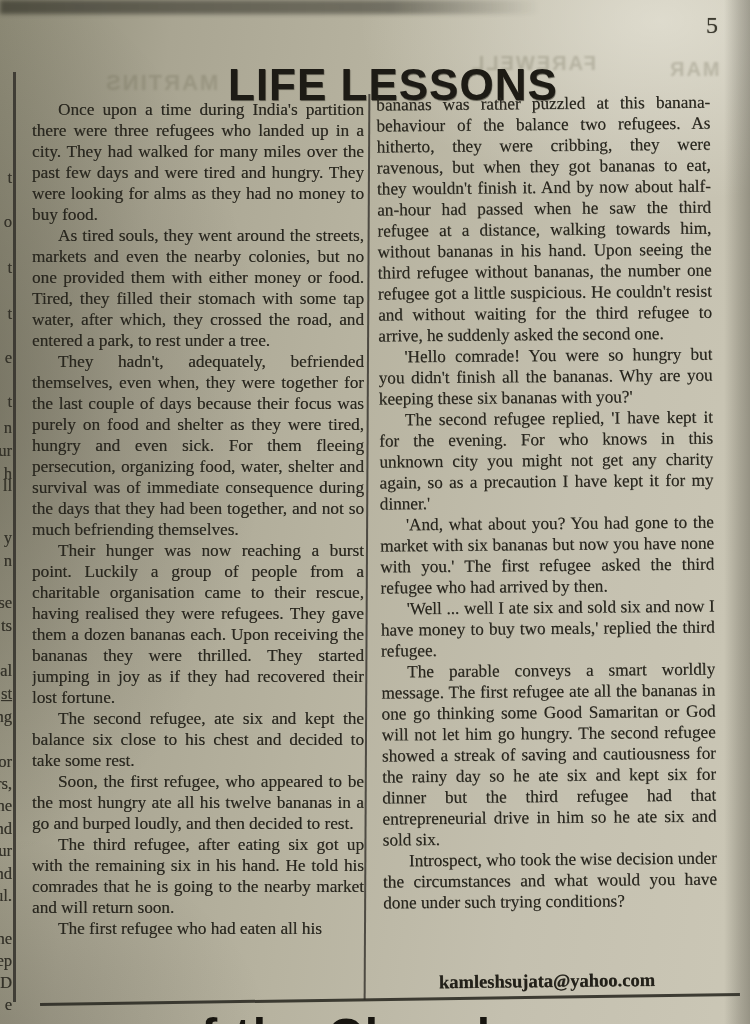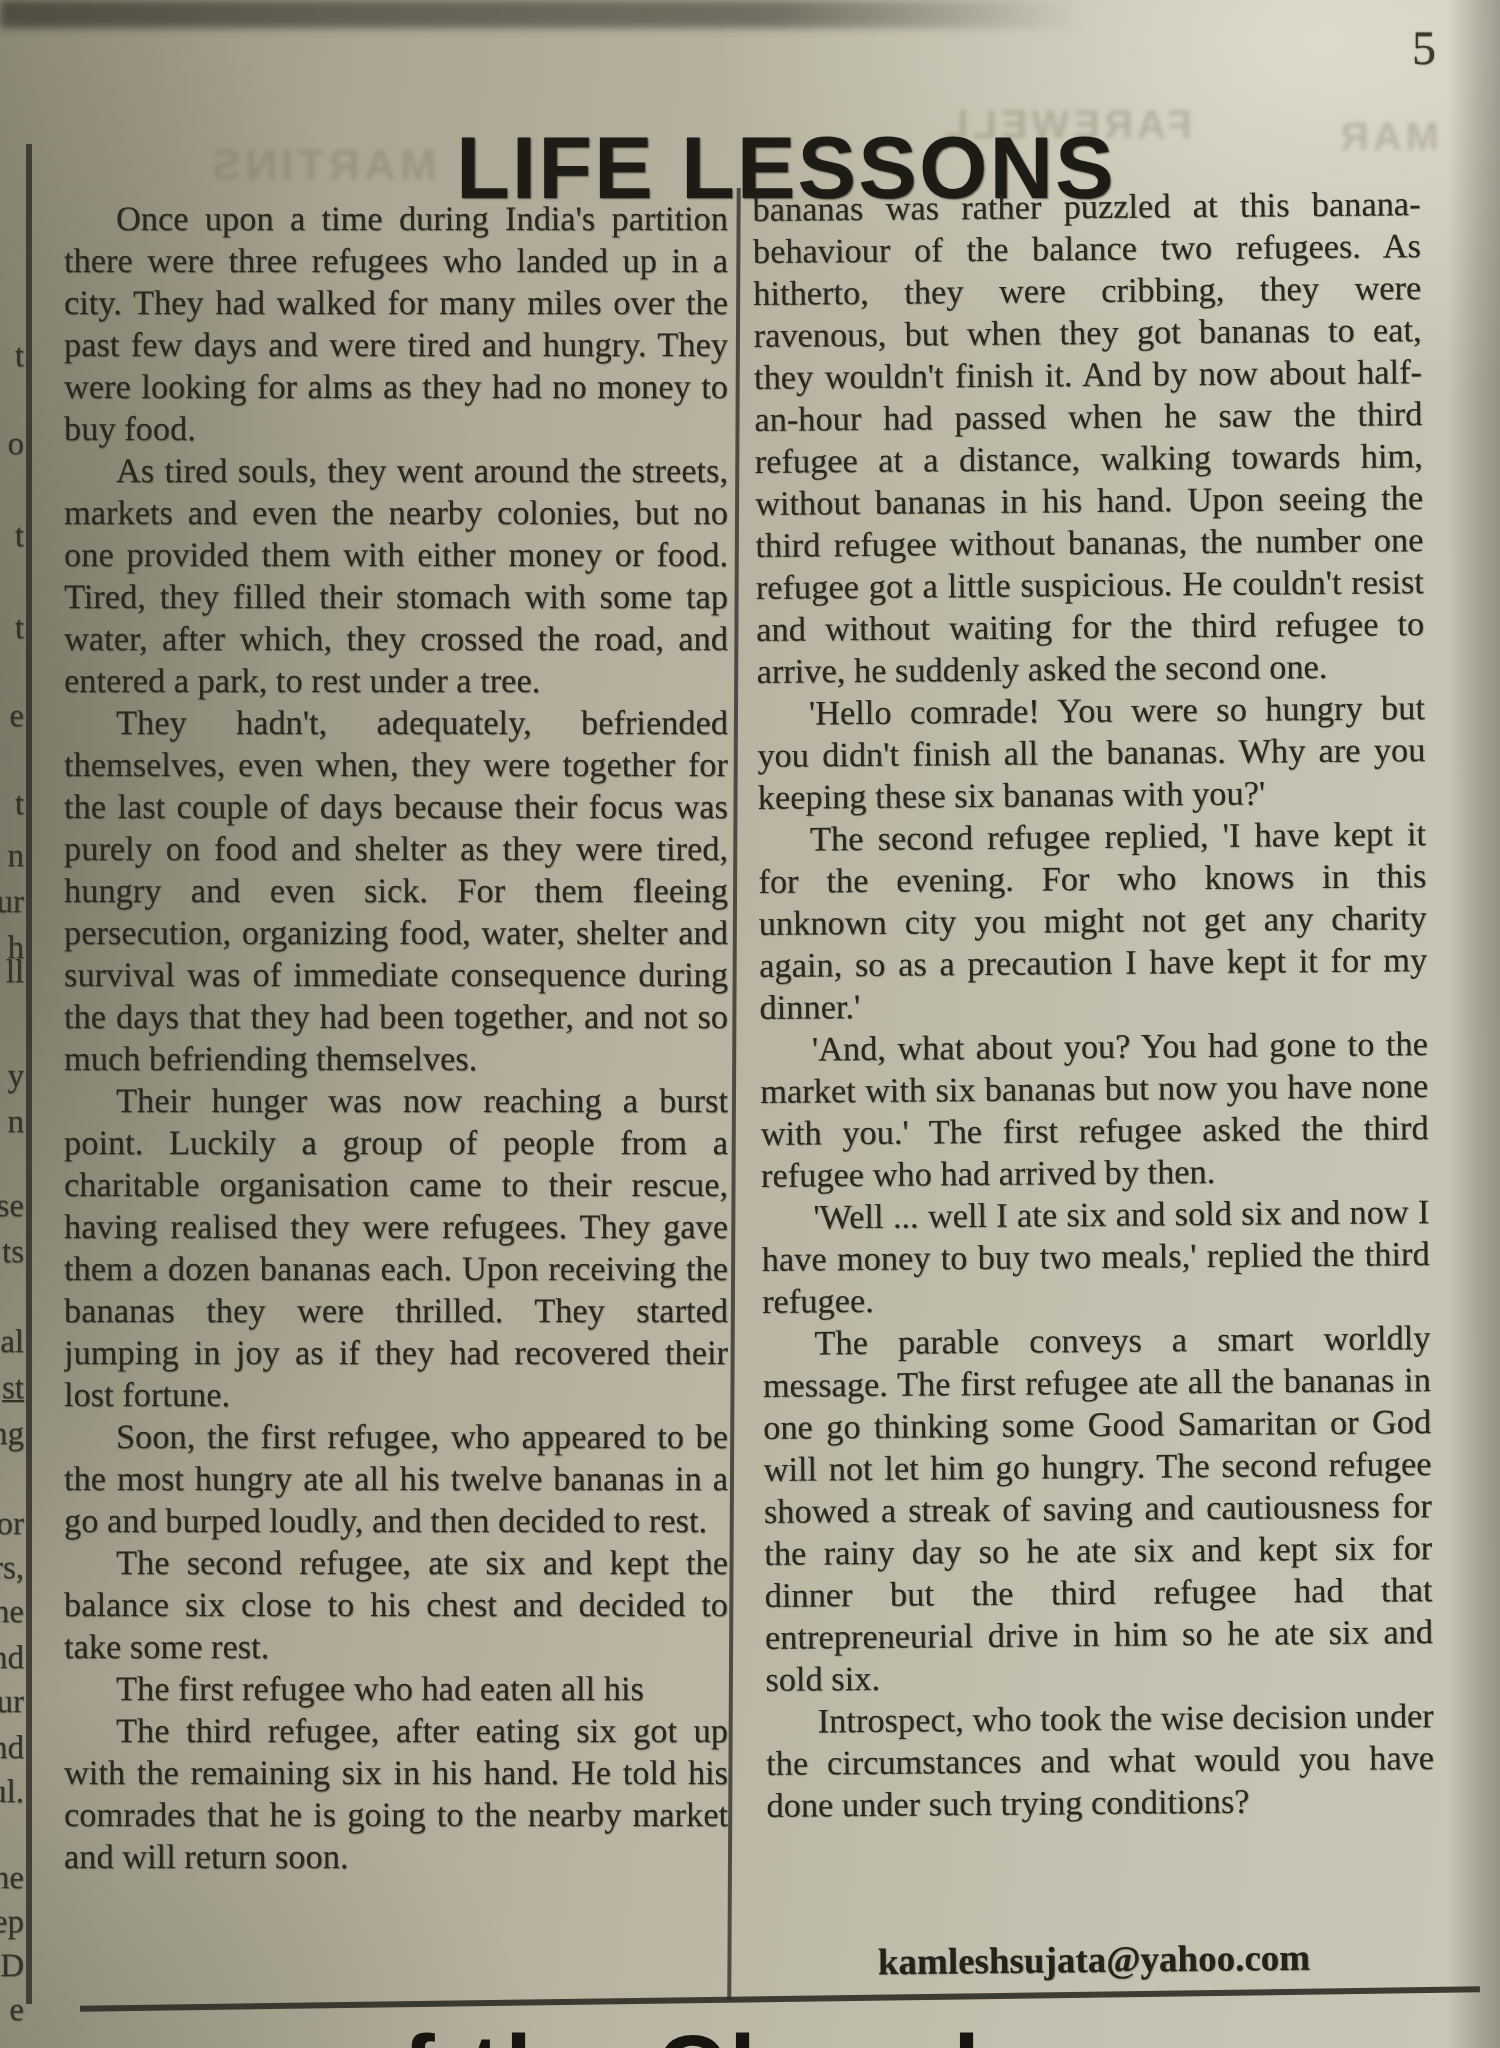--- a/index.html
+++ b/index.html
@@ -76,24 +76,24 @@
   <h1 class="title">LIFE LESSONS</h1>
 
   <div class="rule-left"></div>
   <div class="divider"></div>
 
   <div class="col col-left">
     <p>Once upon a time during India's partition there were three refugees who landed up in a city. They had walked for many miles over the past few days and were tired and hungry. They were looking for alms as they had no money to buy food.</p>
     <p>As tired souls, they went around the streets, markets and even the nearby colonies, but no one provided them with either money or food. Tired, they filled their stomach with some tap water, after which, they crossed the road, and entered a park, to rest under a tree.</p>
     <p>They hadn't, adequately, befriended themselves, even when, they were together for the last couple of days because their focus was purely on food and shelter as they were tired, hungry and even sick. For them fleeing persecution, organizing food, water, shelter and survival was of immediate consequence during the days that they had been together, and not so much befriending themselves.</p>
     <p>Their hunger was now reaching a burst point. Luckily a group of people from a charitable organisation came to their rescue, having realised they were refugees. They gave them a dozen bananas each. Upon receiving the bananas they were thrilled. They started jumping in joy as if they had recovered their lost fortune.</p>
+    <p>The second refugee, ate six and kept the balance six close to his chest and decided to take some rest.</p>
     <p>Soon, the first refugee, who appeared to be the most hungry ate all his twelve bananas in a go and burped loudly, and then decided to rest.</p>
-    <p>The second refugee, ate six and kept the balance six close to his chest and decided to take some rest.</p>
+    <p>The third refugee, after eating six got up with the remaining six in his hand. He told his comrades that he is going to the nearby market and will return soon.</p>
     <p>The first refugee who had eaten all his</p>
-    <p>The third refugee, after eating six got up with the remaining six in his hand. He told his comrades that he is going to the nearby market and will return soon.</p>
   </div>
 
   <div class="col col-right">
     <p class="no-indent">bananas was rather puzzled at this banana-behaviour of the balance two refugees. As hitherto, they were cribbing, they were ravenous, but when they got bananas to eat, they wouldn't finish it. And by now about half-an-hour had passed when he saw the third refugee at a distance, walking towards him, without bananas in his hand. Upon seeing the third refugee without bananas, the number one refugee got a little suspicious. He couldn't resist and without waiting for the third refugee to arrive, he suddenly asked the second one.</p>
     <p>'Hello comrade! You were so hungry but you didn't finish all the bananas. Why are you keeping these six bananas with you?'</p>
     <p>The second refugee replied, 'I have kept it for the evening. For who knows in this unknown city you might not get any charity again, so as a precaution I have kept it for my dinner.'</p>
     <p>'And, what about you? You had gone to the market with six bananas but now you have none with you.' The first refugee asked the third refugee who had arrived by then.</p>
     <p>'Well ... well I ate six and sold six and now I have money to buy two meals,' replied the third refugee.</p>
     <p>The parable conveys a smart worldly message. The first refugee ate all the bananas in one go thinking some Good Samaritan or God will not let him go hungry. The second refugee showed a streak of saving and cautiousness for the rainy day so he ate six and kept six for dinner but the third refugee had that entrepreneurial drive in him so he ate six and sold six.</p>
     <p>Introspect, who took the wise decision under the circumstances and what would you have done under such trying conditions?</p>

